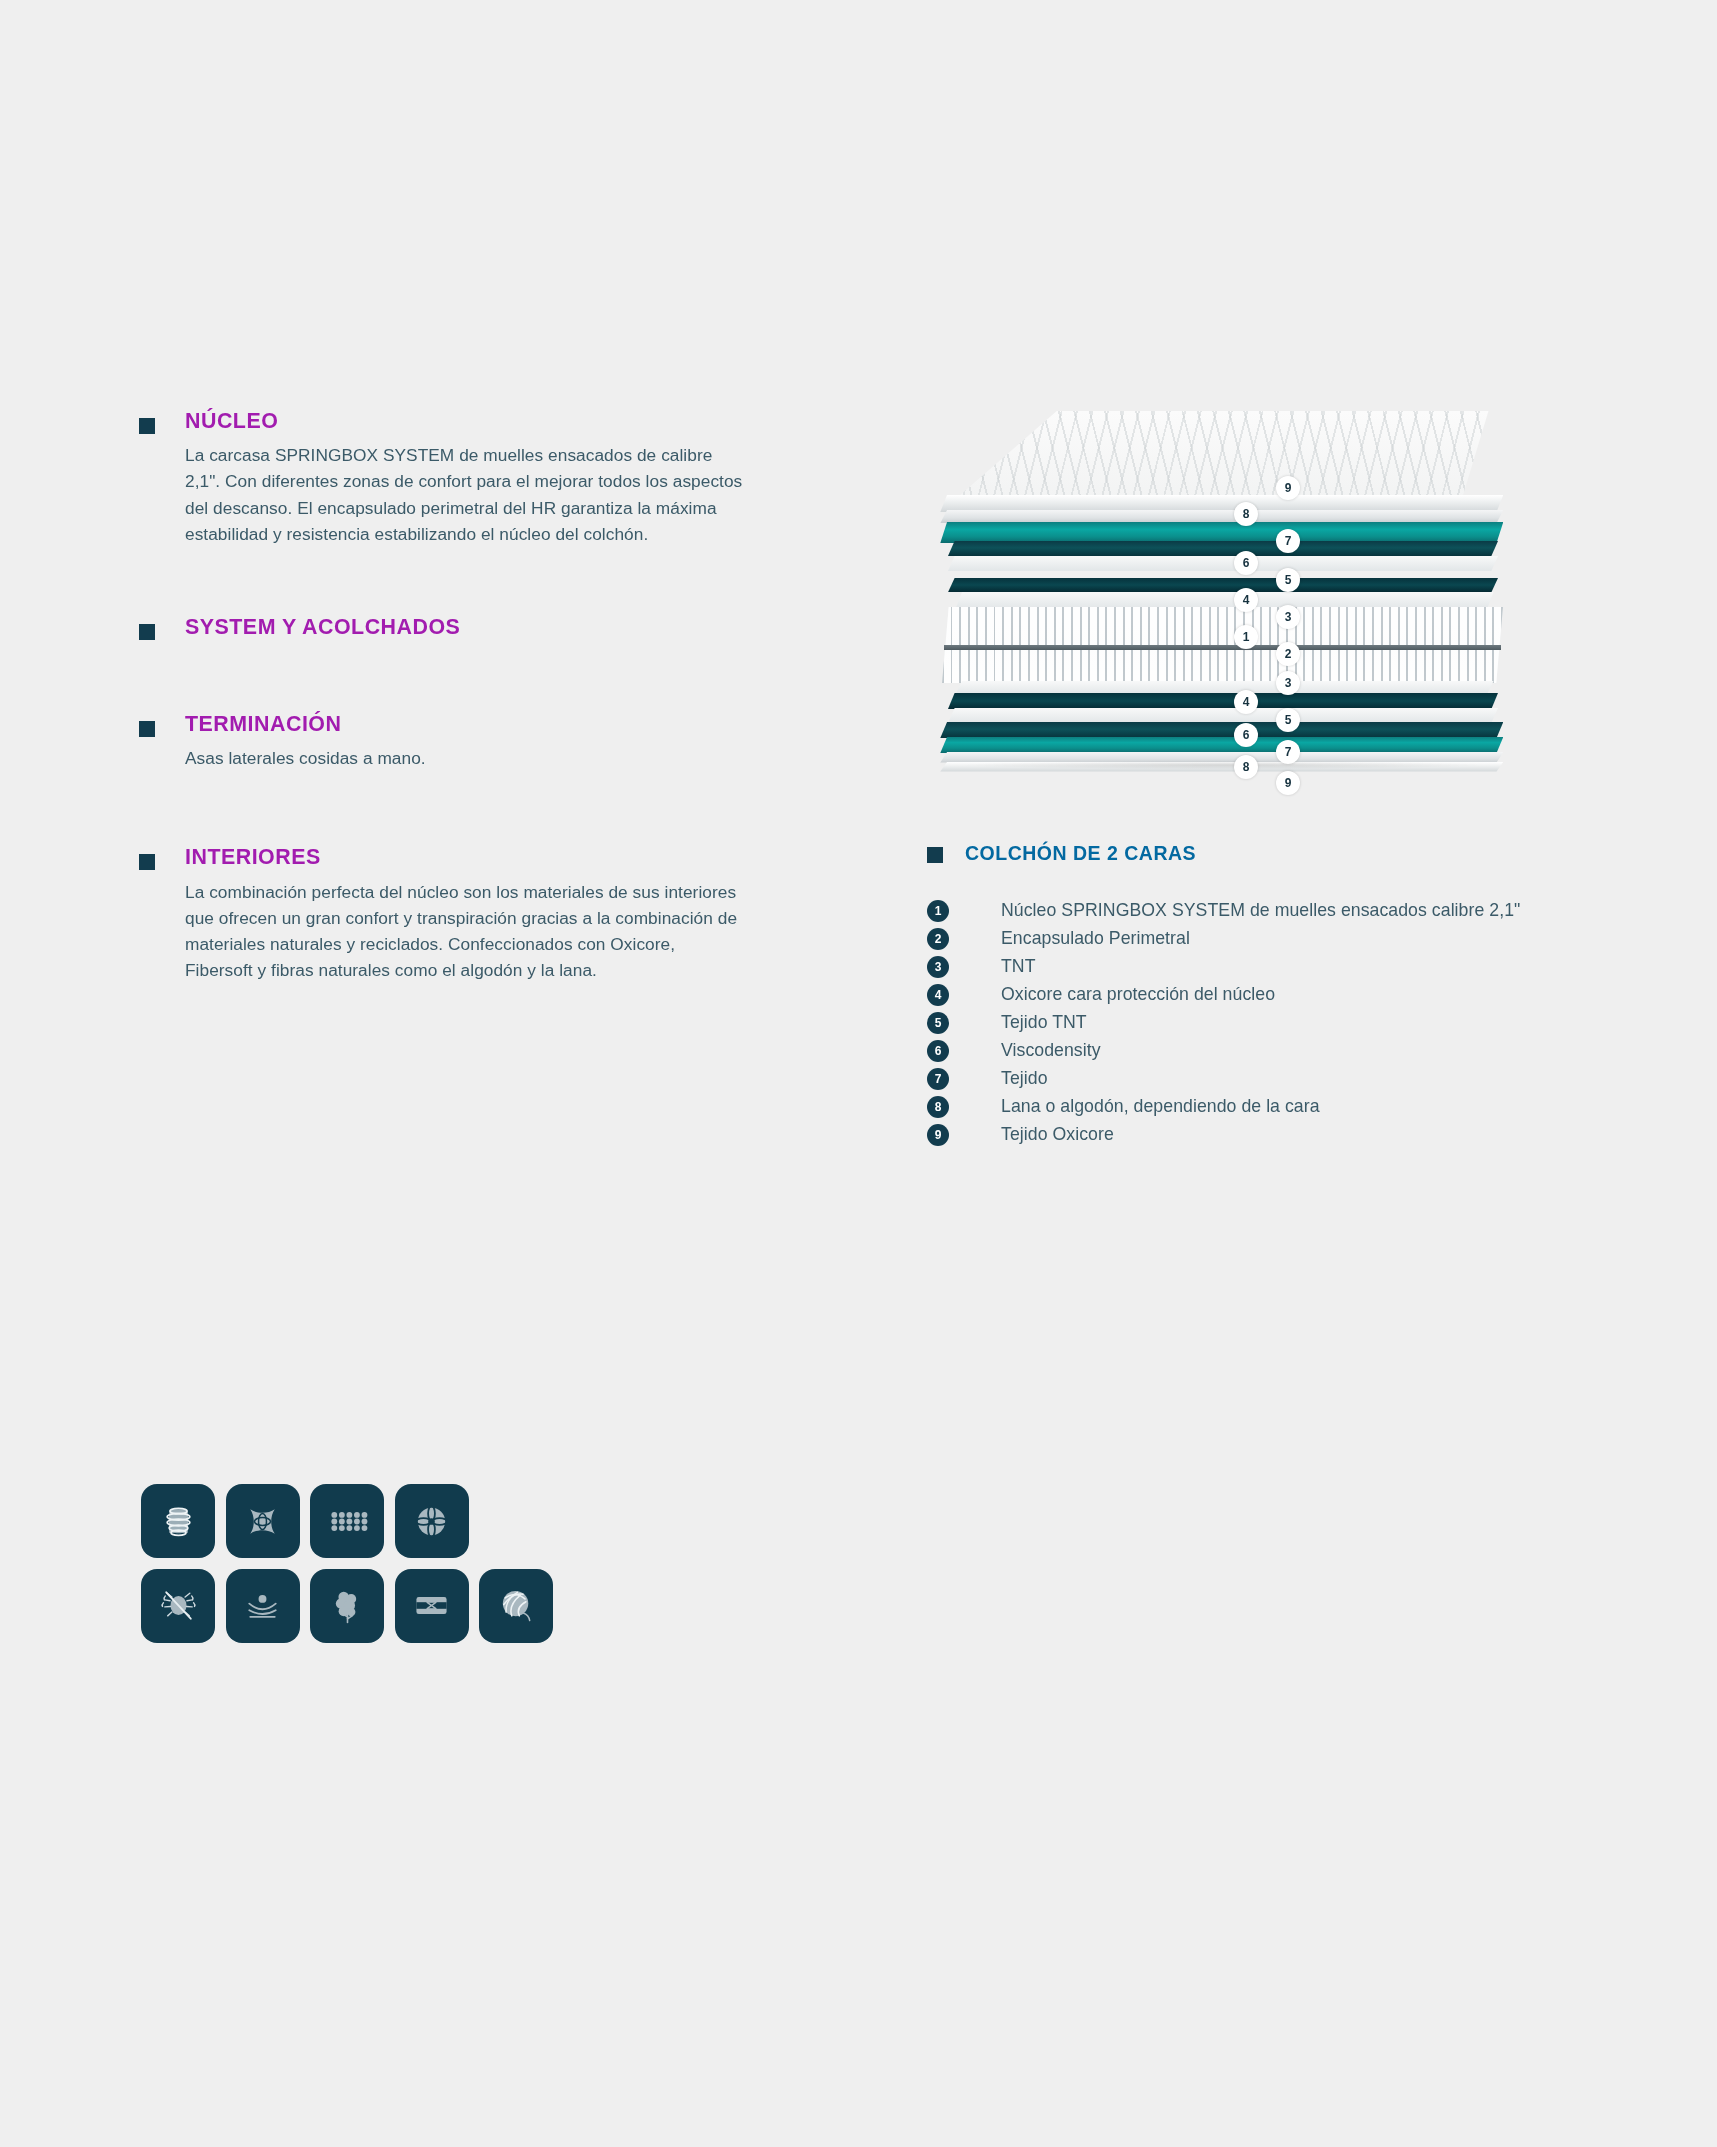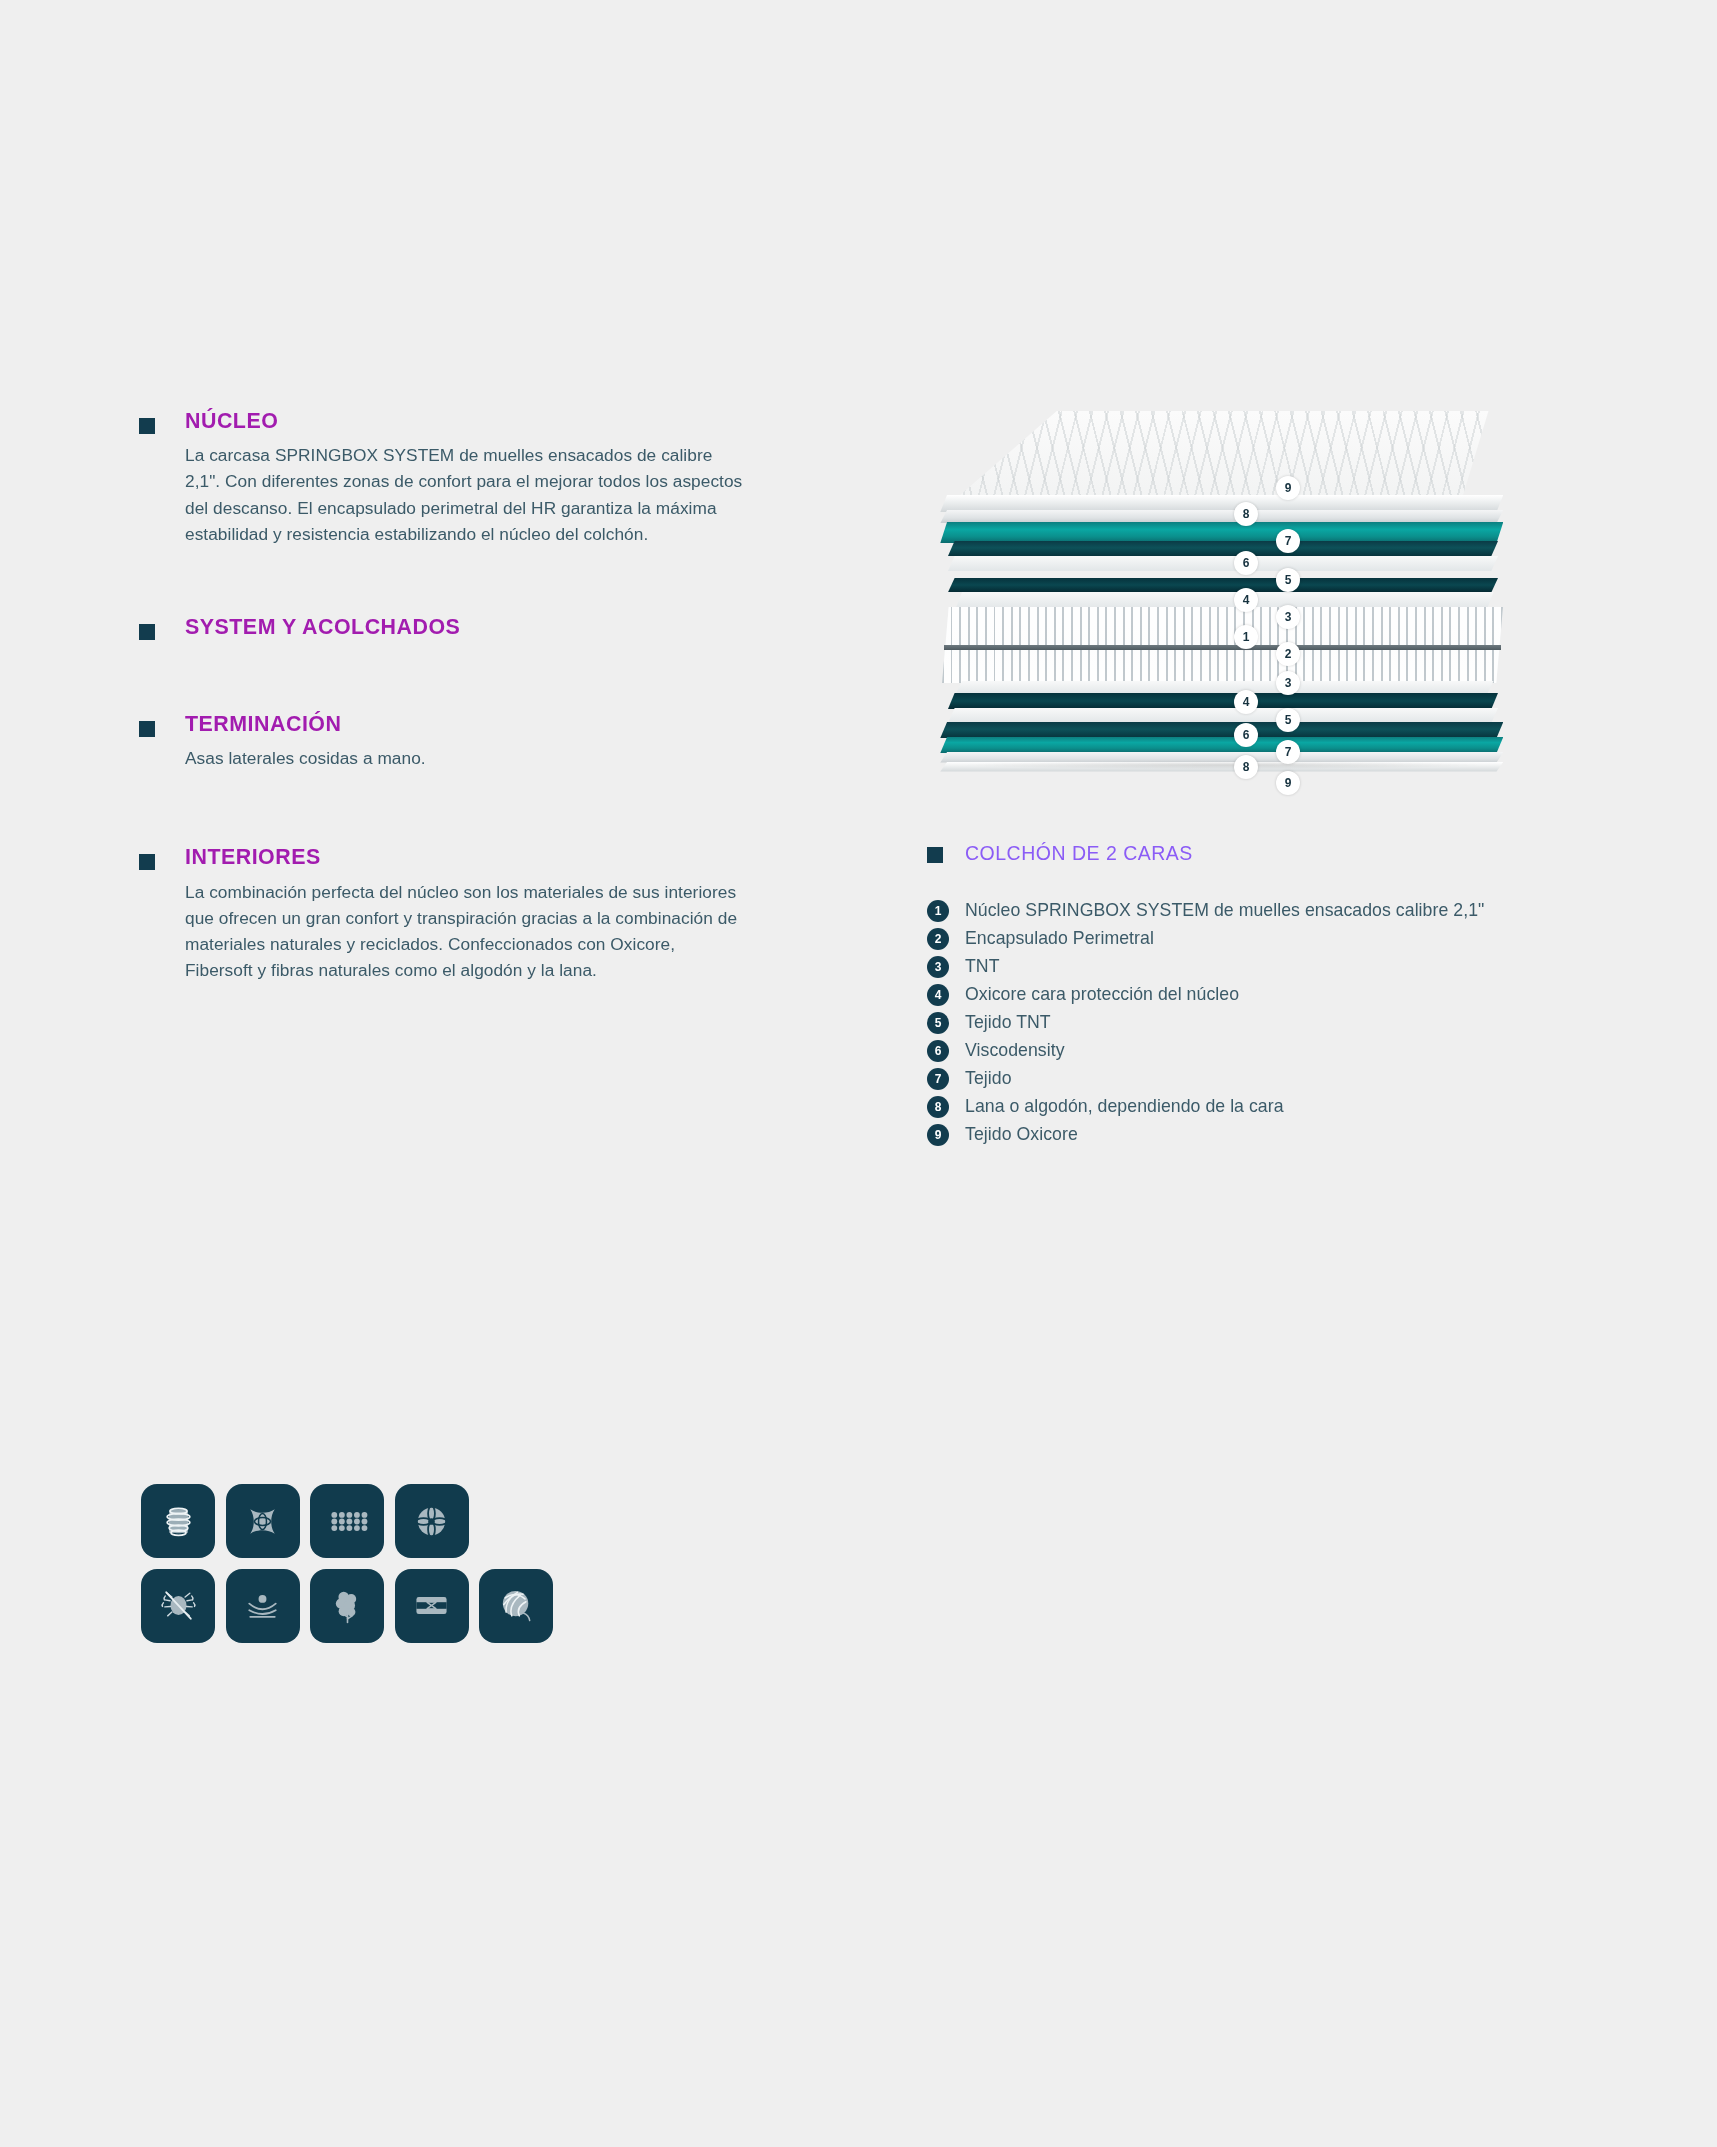--- a/index.html
+++ b/index.html
@@ -159,23 +159,23 @@
     width: 723px;
   }
   .legend-head {
     position: relative;
     padding-left: 38px;
     margin-bottom: 32px;
   }
   .legend-head .bullet-square { top: 4.8px; }
   .legend-title {
     font-size: 19.5px;
-    font-weight: normal;
+    font-weight: bold;
     letter-spacing: 0.5px;
-    color: #8b5cf6;
+    color: #0369a1;
     margin: 0;
   }
   .legend-list {
     list-style: none;
     margin: 0;
     padding: 0;
   }
   .legend-item {
     position: relative;
     padding-left: 38px;
@@ -196,20 +196,21 @@
     font-weight: bold;
     display: flex;
     align-items: center;
     justify-content: center;
   }
   .legend-text {
     font-size: 17.7px;
     color: #3b5a68;
     line-height: 1;
     letter-spacing: 0.05px;
+    margin-left: 36px;
   }
 
   
   .icon-grid {
     position: absolute;
     left: 141px;
     top: 1484px;
     width: 533px;
   }
   .icon-row { display: flex; gap: 10.5px; }

